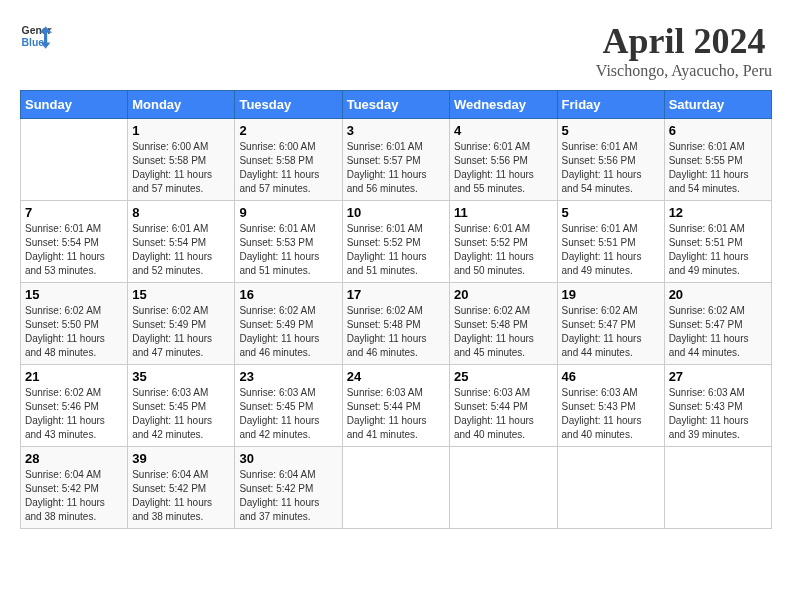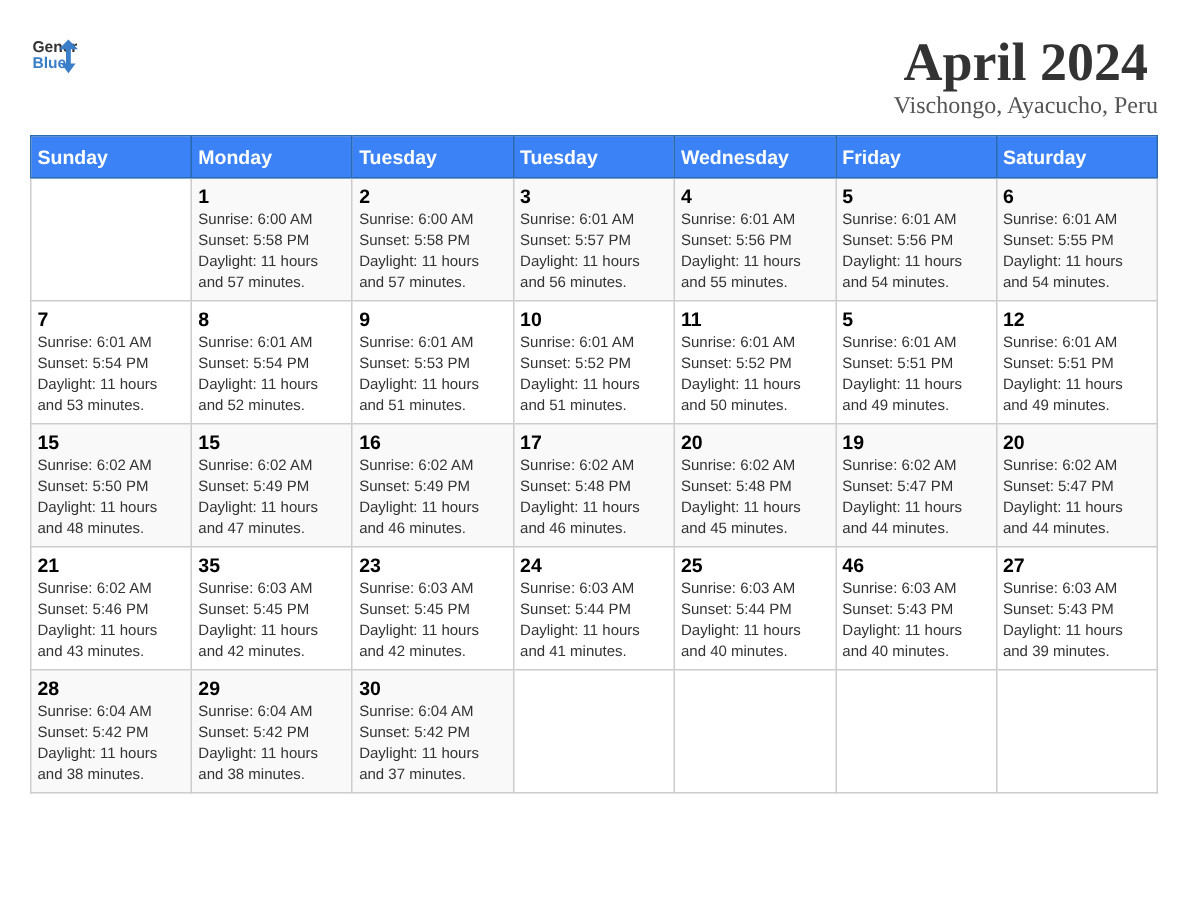--- a/index.html
+++ b/index.html
@@ -280,21 +280,21 @@
       </td>
       </tr>
       <tr>
         <td>
         <span class="day-num">28</span>
         <div class="day-info">
           Sunrise: 6:04 AM<br>Sunset: 5:42 PM<br>Daylight: 11 hours and 38 minutes.
         </div>
       </td>
         <td>
-        <span class="day-num">29</span>
+        <span class="day-num">39</span>
         <div class="day-info">
           Sunrise: 6:04 AM<br>Sunset: 5:42 PM<br>Daylight: 11 hours and 38 minutes.
         </div>
       </td>
         <td>
         <span class="day-num">30</span>
         <div class="day-info">
           Sunrise: 6:04 AM<br>Sunset: 5:42 PM<br>Daylight: 11 hours and 37 minutes.
         </div>
       </td>

